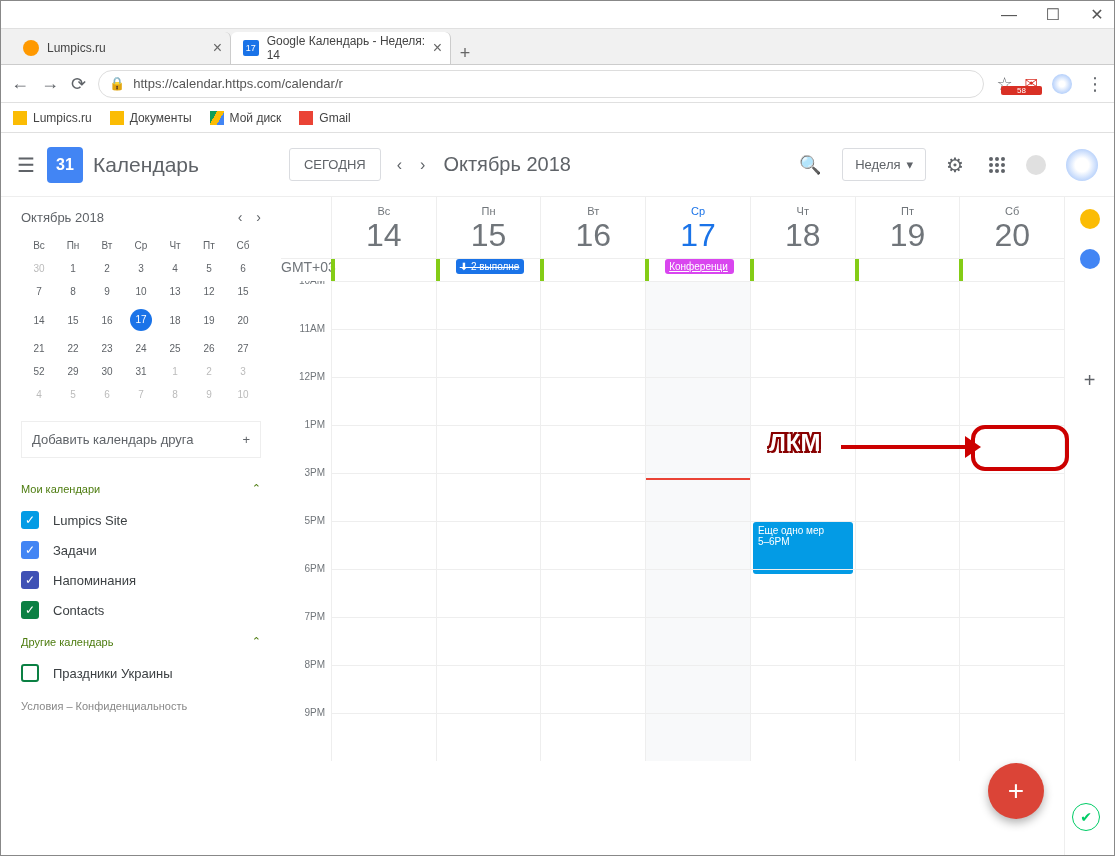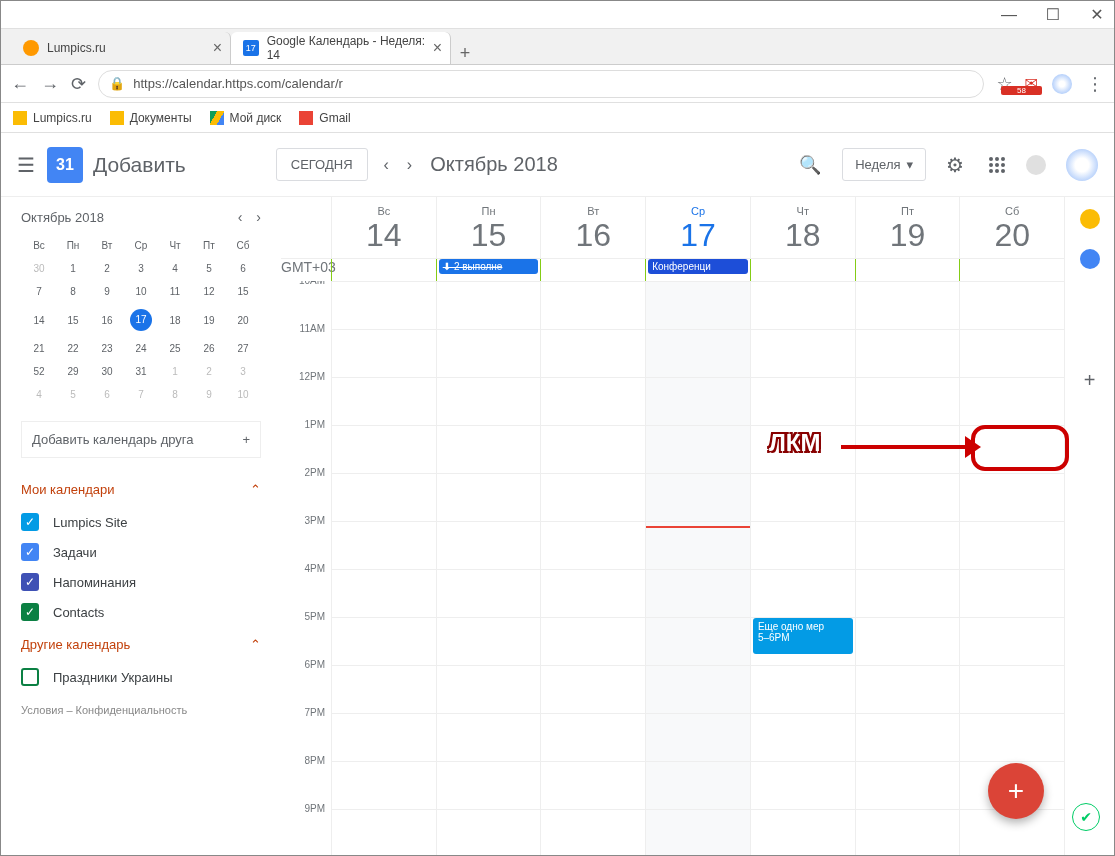--- a/index.html
+++ b/index.html
@@ -44,35 +44,35 @@
 
 .app-body { flex: 1; display: flex; overflow: hidden; }
 .sidebar { width: 280px; padding: 12px 20px; overflow-y: auto; }
 .mini-header { display: flex; justify-content: space-between; align-items: center; font-size: 13px; color: #5f6368; margin-bottom: 8px; }
 .mini-nav { display: flex; gap: 14px; color: #5f6368; font-size: 14px; }
 .mini-cal { width: 100%; }
 .mini-cal th, .mini-cal td { width: 14.28%; text-align: center; font-size: 10px; padding: 5px 0; color: #5f6368; font-weight: normal; }
 .mini-cal td.dim { color: #bbb; }
 .mini-cal td.today span { background: #1a73e8; color: #fff; border-radius: 50%; display: inline-block; width: 22px; height: 22px; line-height: 22px; }
 .add-friend { border: 1px solid #eee; padding: 10px; font-size: 13px; color: #5f6368; display: flex; justify-content: space-between; align-items: center; margin: 14px 0; }
-.section-h { display: flex; justify-content: space-between; align-items: center; font-size: 13px; color: #c2410c; padding: 10px 0; }
+.section-h { display: flex; justify-content: space-between; align-items: center; font-size: 11px; color: #4d7c0f; padding: 10px 0; }
 .cal-item { display: flex; align-items: center; gap: 14px; padding: 6px 0; font-size: 13px; color: #3c4043; }
 .cal-chk { width: 18px; height: 18px; border-radius: 3px; display: flex; align-items: center; justify-content: center; color: #fff; font-size: 12px; }
 .footer-links { font-size: 11px; color: #888; margin-top: 12px; }
 
 .grid-wrap { flex: 1; display: flex; position: relative; }
 .main-grid { flex: 1; display: flex; flex-direction: column; }
 .day-headers { display: flex; border-bottom: 1px solid #eee; }
 .tz-spacer { width: 50px; }
 .day-head { flex: 1; text-align: center; padding: 8px 0 4px; border-left: 1px solid #eee; }
 .day-label { font-size: 11px; color: #70757a; }
 .day-num { font-size: 32px; color: #70757a; font-weight: 300; }
 .day-head.today .day-label, .day-head.today .day-num { color: #1a73e8; font-weight: 500; }
 .allday-row { display: flex; height: 22px; }
-.allday-cell { flex: 1; border-left: 1px solid #84cc16; padding: 0 2px; }
+.allday-cell { flex: 1; border-left: 4px solid #84cc16; padding: 0 16px; }
 .chip { font-size: 10px; color: #fff; border-radius: 3px; padding: 2px 4px; white-space: nowrap; overflow: hidden; text-overflow: ellipsis; }
 .tz-label { width: 50px; font-size: 14px; color: #70757a; text-align: right; padding-right: 6px; }
 
 .time-grid { flex: 1; overflow-y: auto; position: relative; }
 .hour-row { display: flex; height: 48px; }
 .hour-label { width: 50px; font-size: 10px; color: #70757a; text-align: right; padding-right: 6px; position: relative; top: -6px; }
 .hour-cell { flex: 1; border-left: 1px solid #eee; border-top: 1px solid #eee; position: relative; }
 .hour-cell.today-col { background: #f8f9fa; }
 .now-line { position: absolute; left: 0; right: 0; height: 2px; background: #ea4335; top: 4px; }
 .event-block { position: absolute; left: 2px; right: 2px; border-radius: 3px; padding: 3px 5px; font-size: 10px; color: #fff; }
@@ -149,21 +149,21 @@
     <div class="bm-item">
         <div class="bm-ico" style="background:#ea4335"></div>
         <span>Gmail</span>
       </div>
   </div>
 
   <div class="app">
     <div class="app-header">
       <span class="menu-btn">☰</span>
       <div class="logo">31</div>
-      <span class="app-title">Добавить</span>
+      <span class="app-title">Календарь</span>
       <div style="width:90px"></div>
       <div class="today-btn">СЕГОДНЯ</div>
       <div class="nav-arrows">
         <span>‹</span>
         <span>›</span>
       </div>
       <span class="month-title">Октябрь 2018</span>
       <div class="header-spacer"></div>
       <span class="search-ico">🔍</span>
       <div class="view-select">
@@ -215,21 +215,21 @@
                 <td>3</td>
                 <td>4</td>
                 <td>5</td>
                 <td>6</td>
               </tr>
               <tr>
                 <td>7</td>
                 <td>8</td>
                 <td>9</td>
                 <td>10</td>
-                <td>11</td>
+                <td>13</td>
                 <td>12</td>
                 <td>15</td>
               </tr>
               <tr>
                 <td>14</td>
                 <td>15</td>
                 <td>16</td>
                 <td class="today"><span>17</span></td>
                 <td>18</td>
                 <td>19</td>
@@ -337,21 +337,21 @@
               </div>
             </div>
           <div class="allday-row" id="allday-row">
             <div class="tz-label">GMT+03</div>
           <div class="allday-cell"></div>
               <div class="allday-cell">
                 <div class="chip" style="background: rgb(26, 115, 232); text-decoration: line-through;">⬇ 2 выполне</div>
               </div>
               <div class="allday-cell"></div>
               <div class="allday-cell">
-                <div class="chip" style="background: #1d4ed8;">Конференци</div>
+                <div class="chip" style="background: #d946ef; text-decoration: underline;">Конференци</div>
               </div>
               <div class="allday-cell"></div>
               <div class="allday-cell"></div>
               <div class="allday-cell"></div>
             </div>
           <div class="time-grid" id="time-grid">
               <div class="hour-row">
                 <div class="hour-label">10AM</div>
                 <div class="hour-cell"></div>
                 <div class="hour-cell"></div>
@@ -385,59 +385,39 @@
                 <div class="hour-label">1PM</div>
                 <div class="hour-cell"></div>
                 <div class="hour-cell"></div>
                 <div class="hour-cell"></div>
                 <div class="hour-cell today-col"></div>
                 <div class="hour-cell"></div>
                 <div class="hour-cell"></div>
                 <div class="hour-cell"></div>
               </div>
               <div class="hour-row">
-                <div class="hour-label">2PM</div>
-                <div class="hour-cell"></div>
-                <div class="hour-cell"></div>
-                <div class="hour-cell"></div>
-                <div class="hour-cell today-col"></div>
-                <div class="hour-cell"></div>
-                <div class="hour-cell"></div>
-                <div class="hour-cell"></div>
-              </div>
-              <div class="hour-row">
                 <div class="hour-label">3PM</div>
                 <div class="hour-cell"></div>
                 <div class="hour-cell"></div>
                 <div class="hour-cell"></div>
                 <div class="hour-cell today-col">
                   <div class="now-line"></div>
                 </div>
                 <div class="hour-cell"></div>
                 <div class="hour-cell"></div>
                 <div class="hour-cell"></div>
               </div>
               <div class="hour-row">
-                <div class="hour-label">4PM</div>
-                <div class="hour-cell"></div>
-                <div class="hour-cell"></div>
-                <div class="hour-cell"></div>
-                <div class="hour-cell today-col"></div>
-                <div class="hour-cell"></div>
-                <div class="hour-cell"></div>
-                <div class="hour-cell"></div>
-              </div>
-              <div class="hour-row">
                 <div class="hour-label">5PM</div>
                 <div class="hour-cell"></div>
                 <div class="hour-cell"></div>
                 <div class="hour-cell"></div>
                 <div class="hour-cell today-col"></div>
                 <div class="hour-cell">
-                  <div class="event-block" style="background: rgb(3, 155, 229); top: 0px; height: 36px;">
+                  <div class="event-block" style="background: rgb(3, 155, 229); top: 0px; height: 52px;">
                     <div>Еще одно мер</div>
                     <div>5–6PM</div>
                   </div>
                 </div>
                 <div class="hour-cell"></div>
                 <div class="hour-cell"></div>
               </div>
               <div class="hour-row">
                 <div class="hour-label">6PM</div>
                 <div class="hour-cell"></div>

